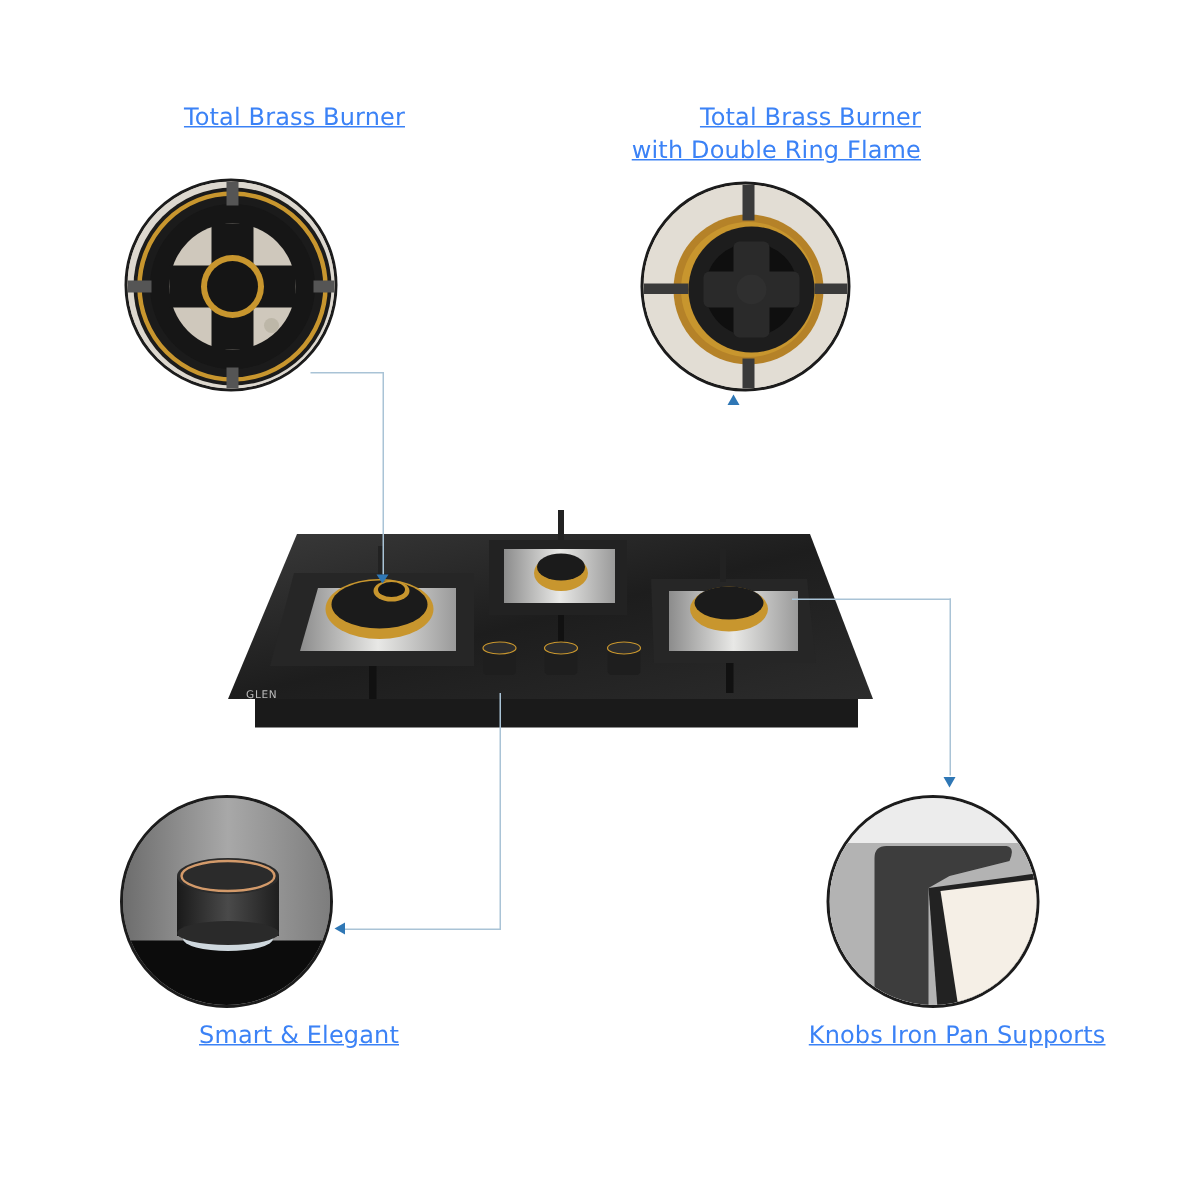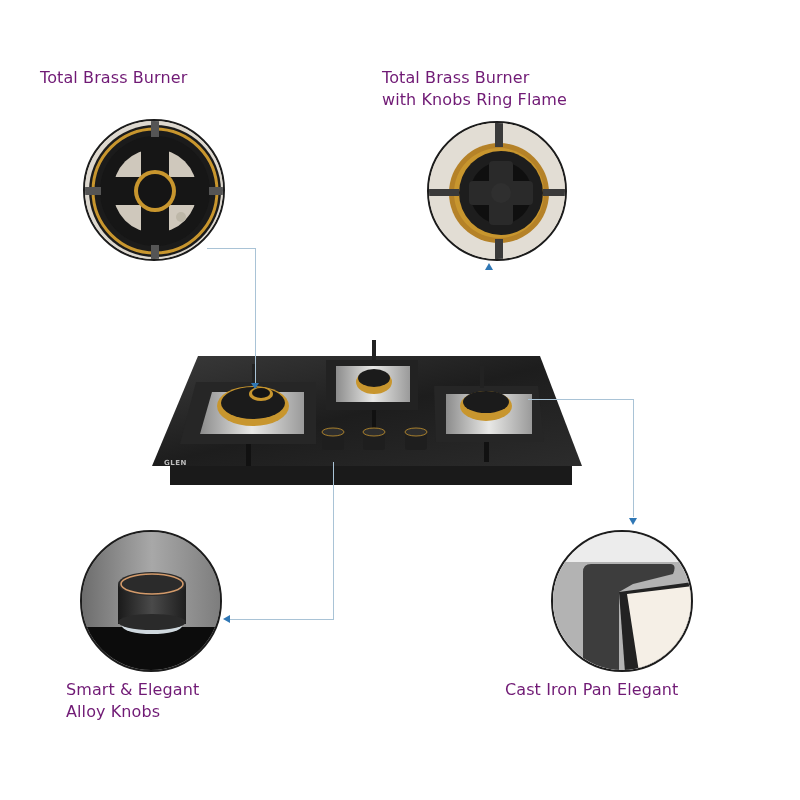--- a/index.html
+++ b/index.html
@@ -1,39 +1,38 @@
 <!DOCTYPE html>
 <html><head>
 <meta charset="utf-8">
 <style>
   html, body { margin:0; padding:0; background:#ffffff; }
   body { width:800px; height:800px; position:relative; overflow:hidden; font-family:"DejaVu Sans", sans-serif; color:#1a1a1a; }
-  .caption { position:absolute; text-align:left; font-size:16px; line-height:22px; color:#701a75; letter-spacing:0.1px; }
+  .caption { position:absolute; text-align:right; font-size:16px; line-height:22px; color:#3b82f6; letter-spacing:0.1px;text-decoration:underline; }
   .caption span { display:block; }
   .circle { position:absolute; border-radius:50%; border:2px solid #1c1c1c; overflow:hidden; box-sizing:border-box; }
   .line { position:absolute; background:#a9c3d6; }
   .arrow { position:absolute; width:0; height:0; }
   svg { display:block; }
 </style>
 </head>
 <body>
 
 <div class="caption" style="left:40px; top:67px; width:230px;">
   <span>Total Brass Burner</span>
 </div>
 <div class="caption" style="left:382px; top:67px; width:232px;">
   <span>Total Brass Burner</span>
-  <span>with Knobs Ring Flame</span>
+  <span>with Double Ring Flame</span>
 </div>
 <div class="caption" style="left:66px; top:679px; width:200px;">
   <span>Smart &amp; Elegant</span>
-  <span>Alloy Knobs</span>
 </div>
 <div class="caption" style="left:505px; top:679px; width:232px;">
-  <span>Cast Iron Pan Elegant</span>
+  <span>Knobs Iron Pan Supports</span>
 </div>
 
 <div class="circle" style="left:83px; top:119px; width:142px; height:142px; background:#d9d4cc;">
   <svg width="140" height="140" viewBox="0 0 140 140">
     <rect width="140" height="140" fill="#ddd8cf"></rect>
     <circle cx="70" cy="70" r="66" fill="#1b1b1b"></circle>
     <circle cx="70" cy="70" r="62" fill="none" stroke="#c8962e" stroke-width="3"></circle>
     <circle cx="70" cy="70" r="55" fill="#161616"></circle>
     <circle cx="70" cy="70" r="42" fill="#cfc8bc"></circle>
     <rect x="56" y="28" width="28" height="84" fill="#161616"></rect>
@@ -147,21 +146,21 @@
     </g>
     <g>
       <rect x="213" y="92" width="22" height="18" rx="3" fill="#1e1e1e"></rect>
       <ellipse cx="224" cy="92" rx="11" ry="4" fill="#2d2d2d" stroke="#c8962e" stroke-width="0.8"></ellipse>
     </g>
     <g>
       <rect x="255" y="92" width="22" height="18" rx="3" fill="#1e1e1e"></rect>
       <ellipse cx="266" cy="92" rx="11" ry="4" fill="#2d2d2d" stroke="#c8962e" stroke-width="0.8"></ellipse>
     </g>
   </svg>
-  <div style="position:absolute; left:14px; top:119px; font-size:7px; font-weight:bold; color:#bdbdbd; letter-spacing:0.5px;">GLEN</div>
+  <div style="position:absolute; left:14px; top:119px; font-size:7px; font-weight:normal; color:#bdbdbd; letter-spacing:0.5px;">GLEN</div>
 </div>
 
 <div class="line" style="left:207px; top:248px; width:49px; height:1px;"></div>
 <div class="line" style="left:255px; top:248px; width:1px; height:135px;"></div>
 <div class="arrow" style="left:251px; top:383px; border-left:4px solid transparent; border-right:4px solid transparent; border-top:6px solid #2f77b5;"></div>
 
 <div class="arrow" style="left:485px; top:263px; border-left:4px solid transparent; border-right:4px solid transparent; border-bottom:7px solid #2f77b5;"></div>
 
 <div class="line" style="left:333px; top:462px; width:1px; height:158px;"></div>
 <div class="line" style="left:230px; top:619px; width:104px; height:1px;"></div>

